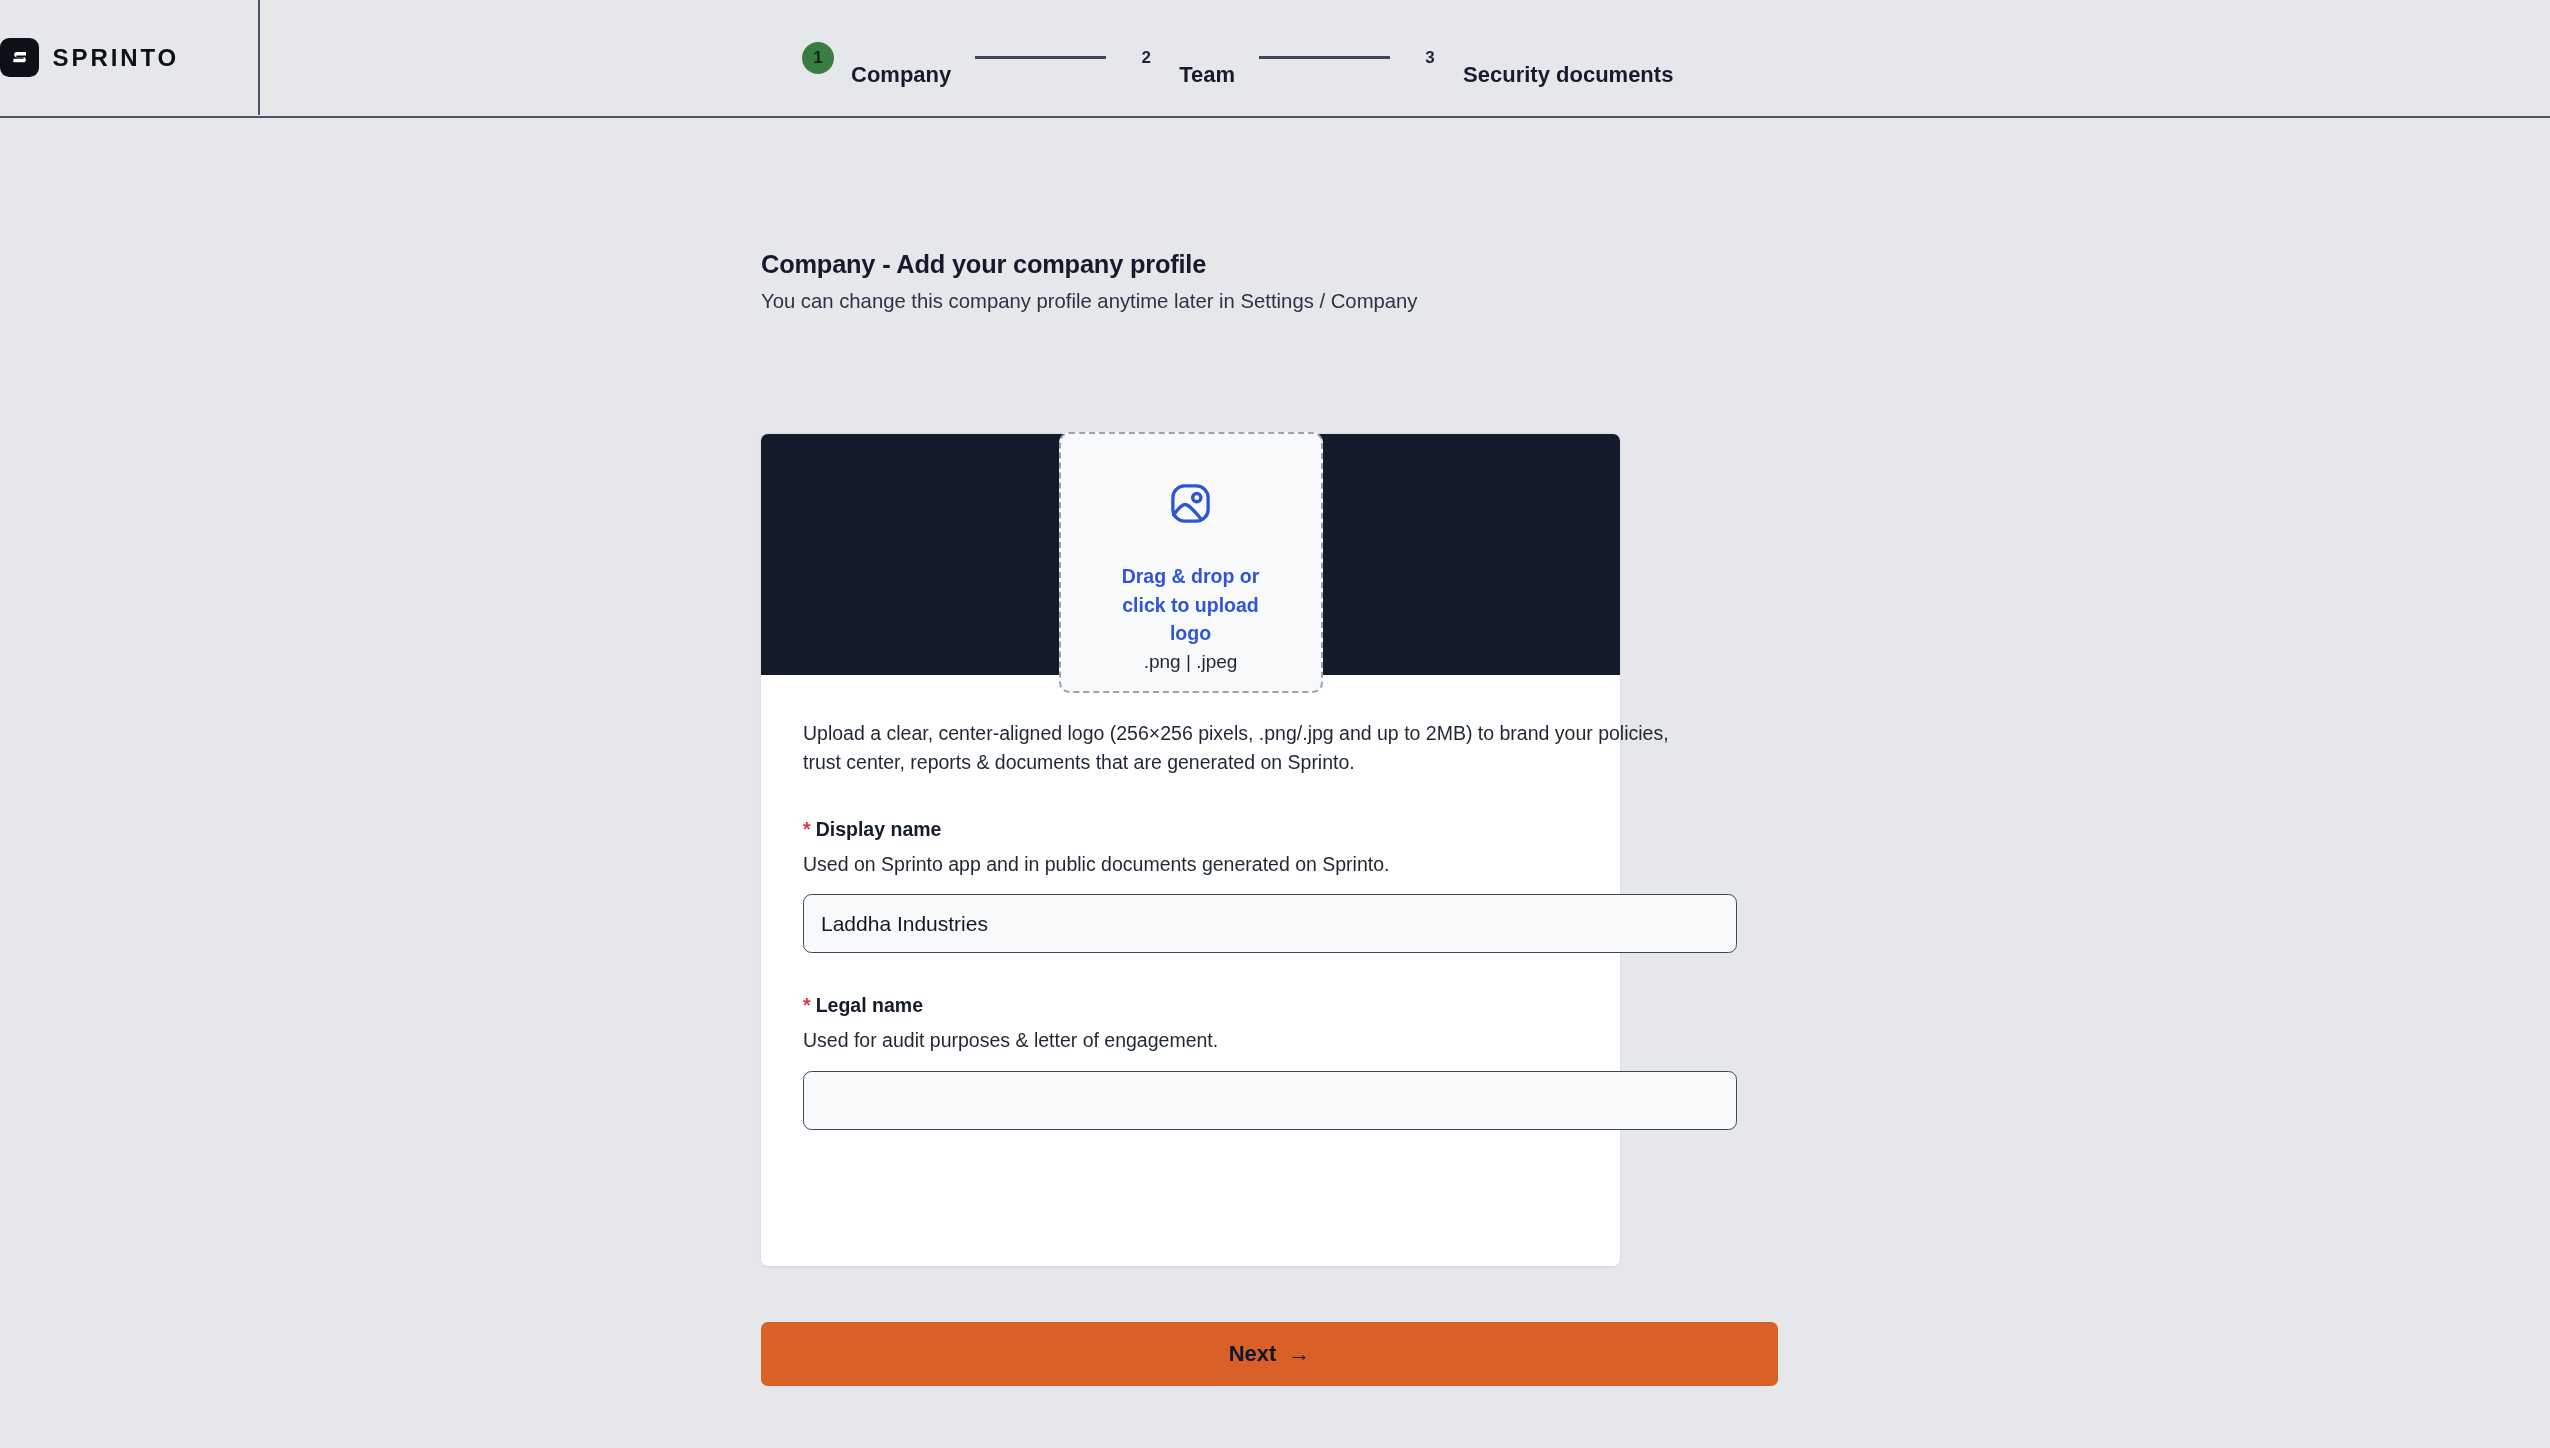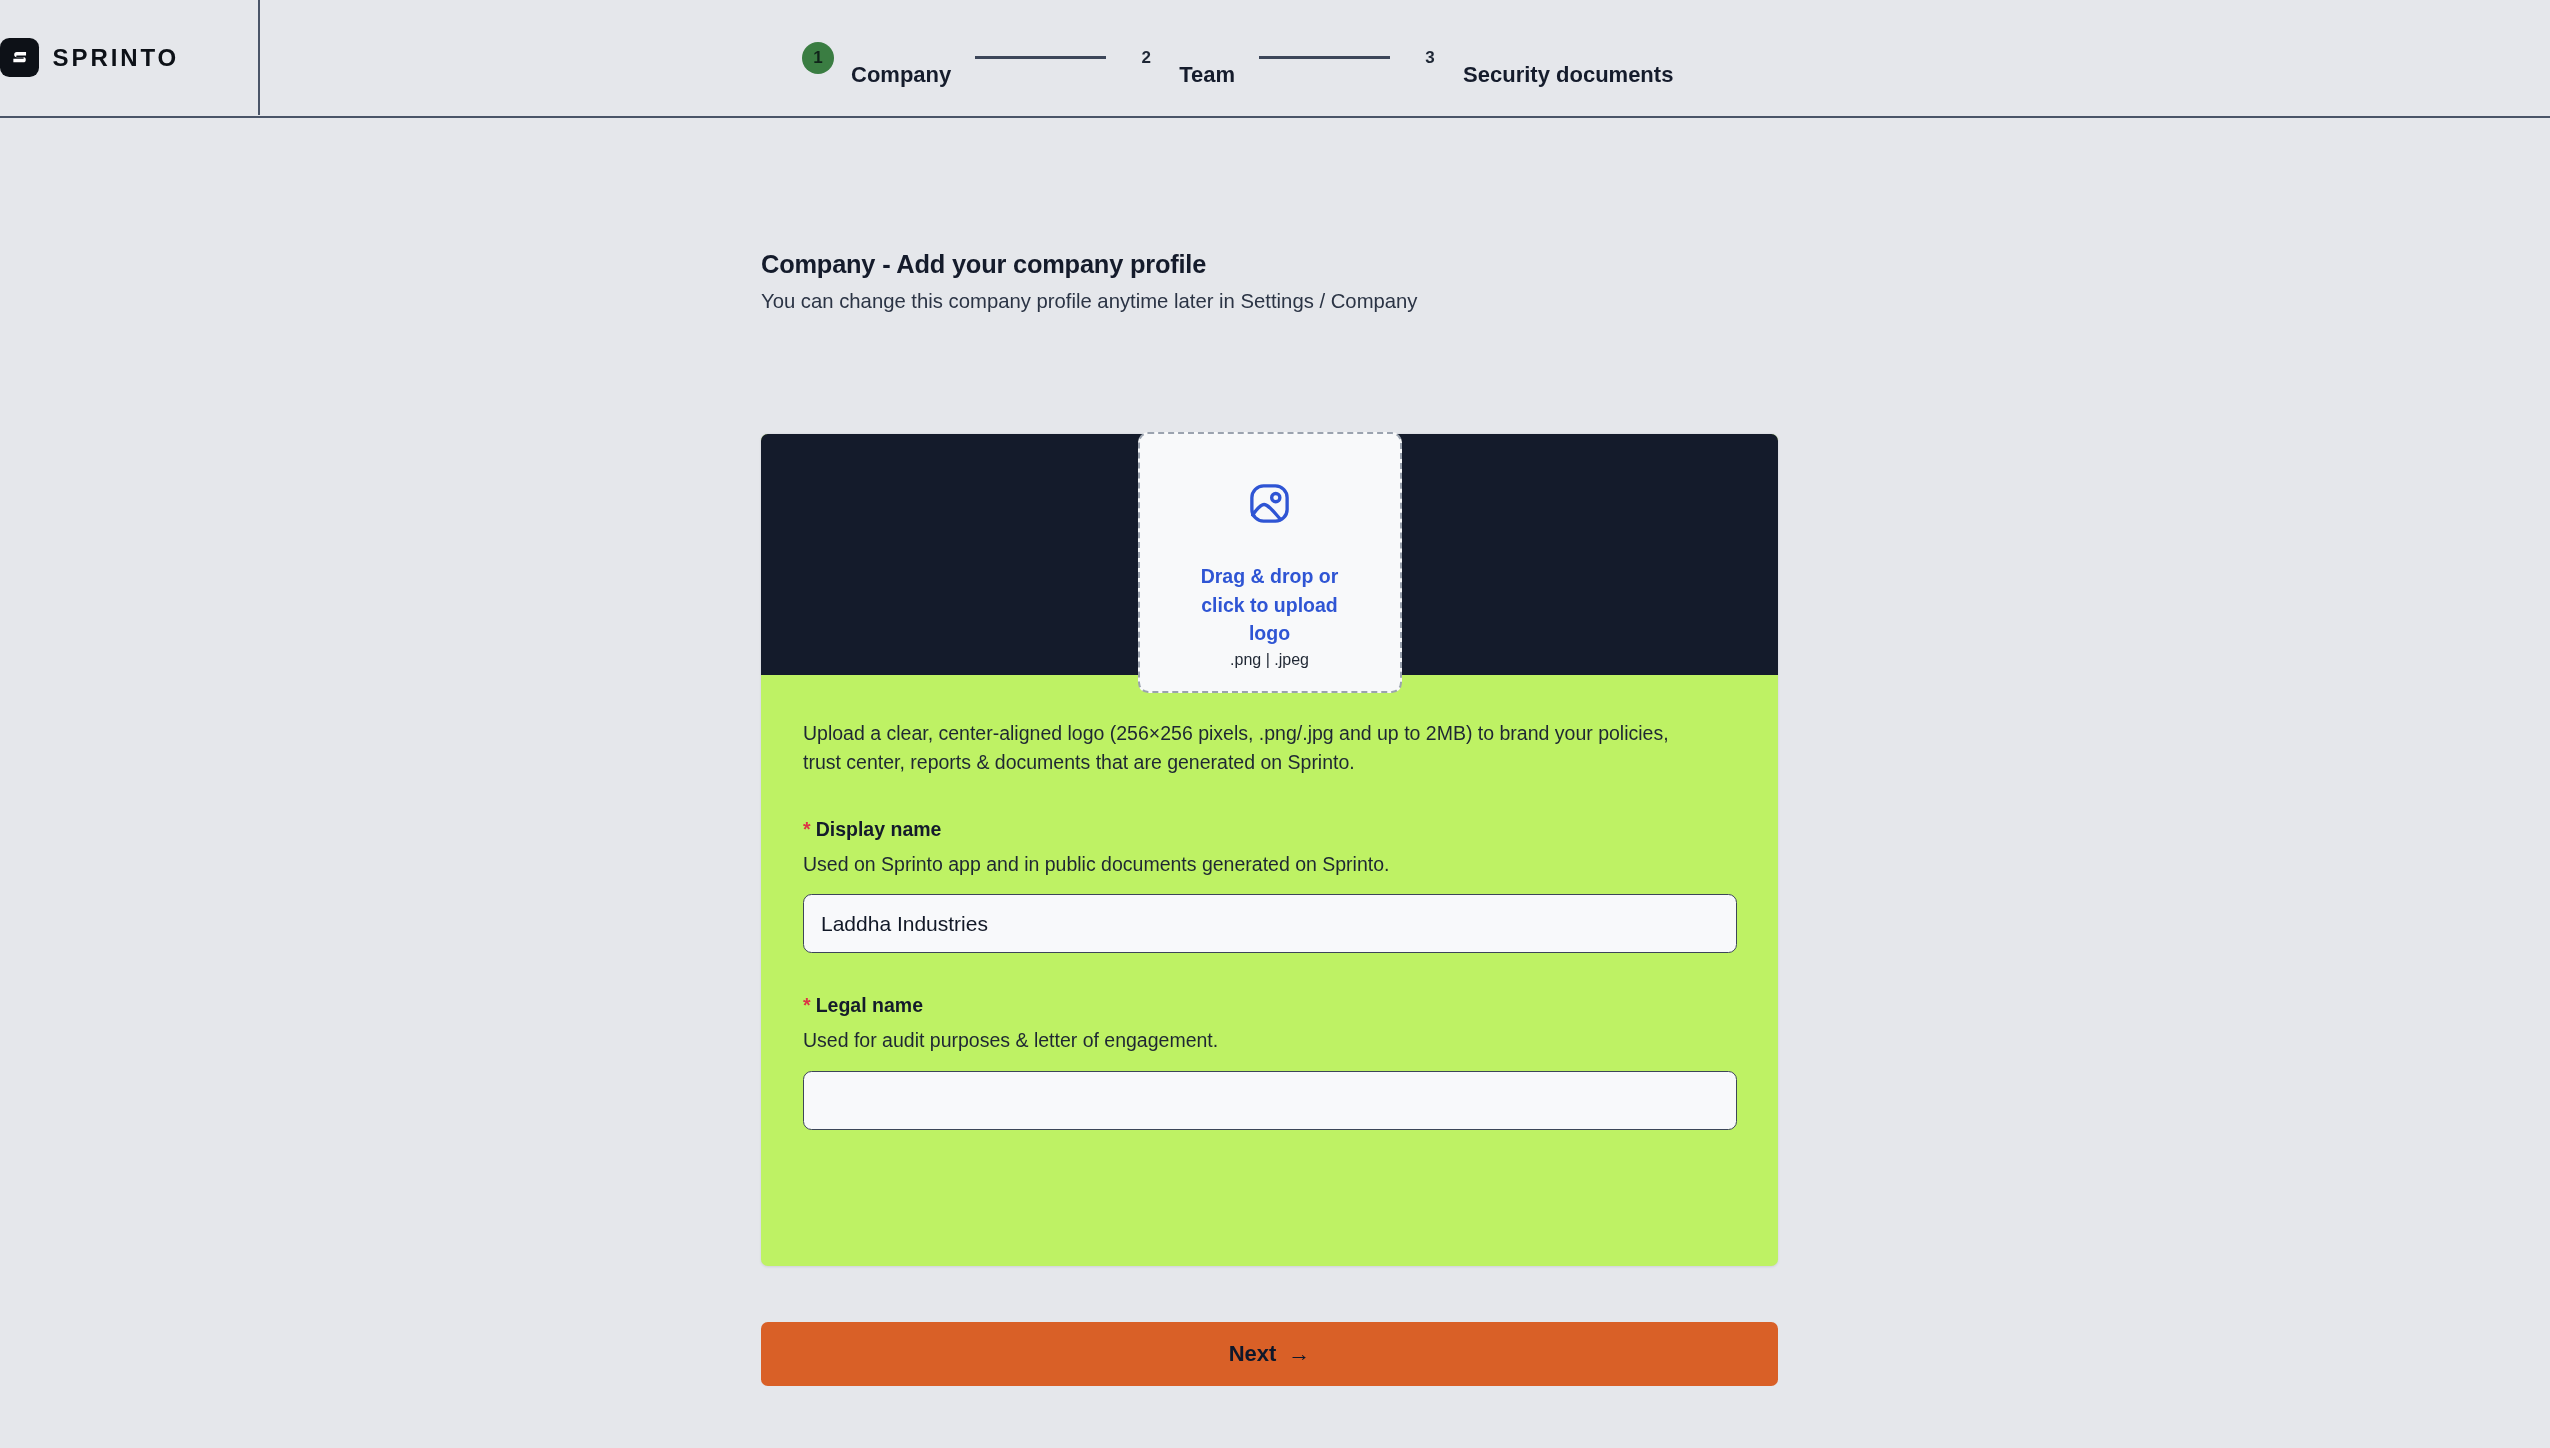--- a/index.html
+++ b/index.html
@@ -91,22 +91,22 @@
   .page-heading p {
     margin-top: 11px;
     font-size: 20.3px;
     color: #2b3445;
   }
 
   .card {
     position: absolute;
     left: 761px;
     top: 434px;
-    width: 1017px;
-    background: #bef264;
+    width: 859px;
+    background: #ffffff;
     border-radius: 6.8px;
     box-shadow: 0 0.8px 2.5px rgba(17,24,39,0.10);
     overflow: visible;
   }
   .card-banner {
     height: 241px;
     background: #141b2b;
     border-radius: 6.8px 6.8px 0 0;
     position: relative;
   }
@@ -131,21 +131,21 @@
   .dropzone-title {
     font-size: 19.5px;
     font-weight: 700;
     color: #2f55d4;
     text-align: center;
     line-height: 1.45;
     width: 182px;
   }
   .dropzone-formats {
     margin-top: 4.2px;
-    font-size: 16px;
+    font-size: 19px;
     color: #1f2733;
     text-align: center;
   }
 
   .card-body {
     padding: 44px 42px 4px 42px;
     padding-bottom: 136px;
   }
   .upload-hint {
     font-size: 19.5px;

